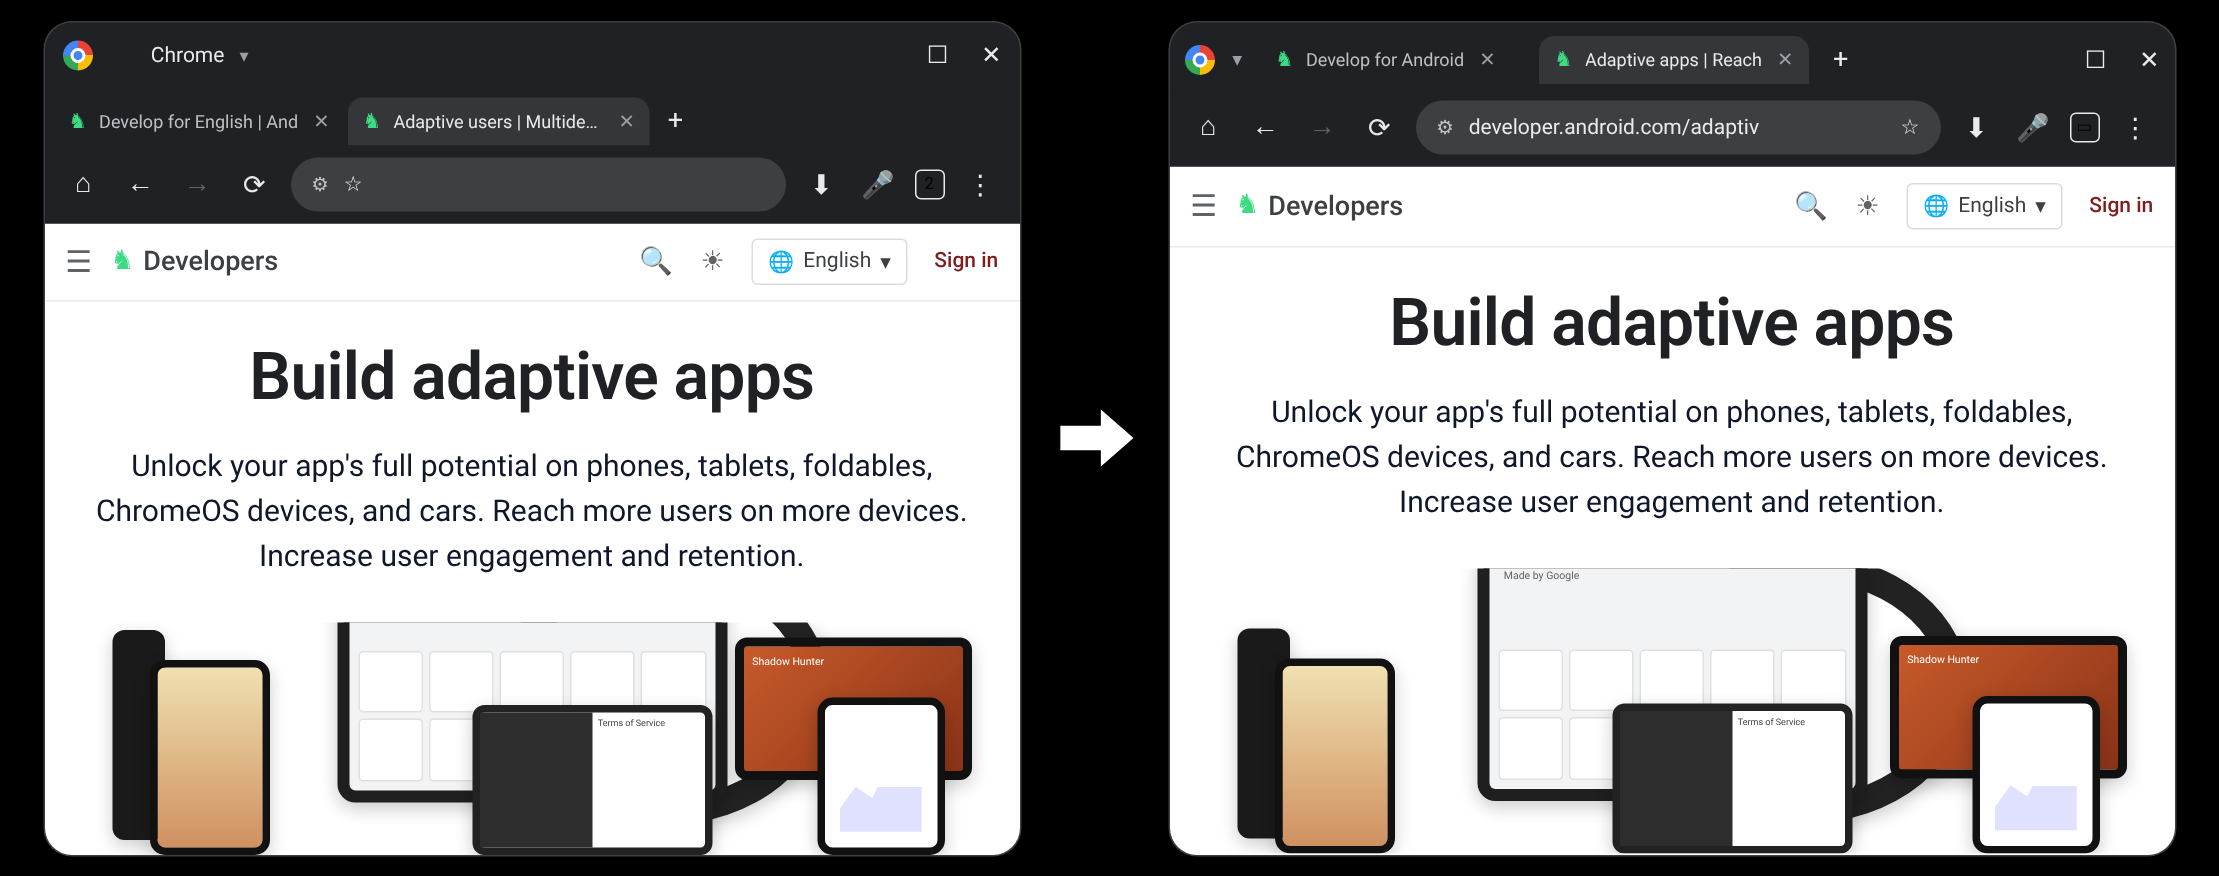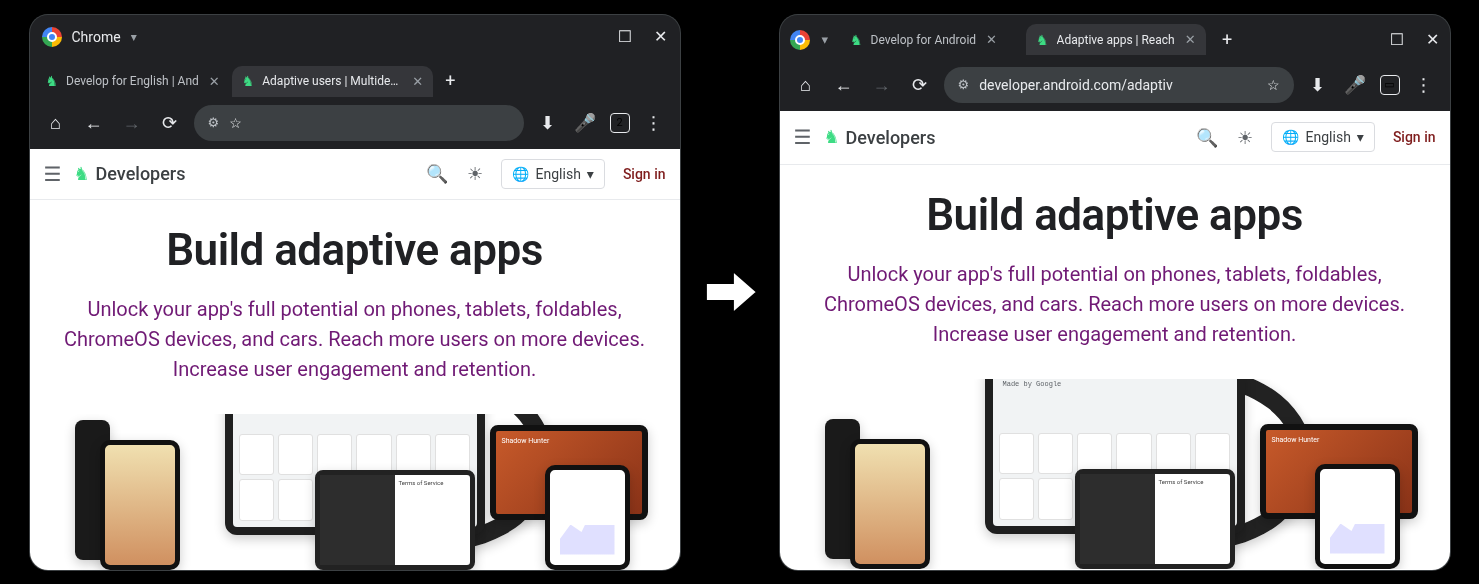--- a/index.html
+++ b/index.html
@@ -25,21 +25,21 @@
   .window.wide { width: 670px; height: 555px; }
 
   
   .titlebar-narrow {
     display: flex; align-items: center; justify-content: space-between;
     padding: 8px 12px; color: #e8eaed; height: 44px;
   }
   .titlebar-left { display: flex; align-items: center; gap: 10px; }
   .app-icon { width: 20px; height: 20px; border-radius: 50%; background: conic-gradient(#ea4335 0 90deg,#fbbc05 90deg 180deg,#34a853 180deg 270deg,#4285f4 270deg 360deg); position: relative; }
   .app-icon::after { content:""; position:absolute; inset:5px; background:#4285f4; border-radius:50%; border:2px solid #fff; }
-  .app-name { font-size: 14px; color:#e8eaed; }
+  .app-name { font-size: 14px; color:#e8eaed;margin-left:29px; }
   .chev { color:#9aa0a6; font-size:12px; }
   .win-controls { display:flex; gap:22px; align-items:center; color:#e8eaed; }
   .win-ctrl { cursor:pointer; font-size:16px; line-height:1; }
 
   
   .tabstrip-narrow {
     display:flex; align-items:flex-end; padding: 0 6px; height: 38px; gap:2px;
   }
   .tab {
     display:flex; align-items:center; gap:8px;
@@ -87,26 +87,26 @@
   .hamburger { color:#5f6368; font-size:20px; cursor:pointer; }
   .brand { display:flex; align-items:center; gap:6px; font-size:18px; color:#3c4043; font-weight:500; }
   .brand .android-bug { font-size:18px; }
   .site-actions { margin-left:auto; display:flex; align-items:center; gap:18px; }
   .site-icon { color:#5f6368; font-size:18px; cursor:pointer; }
   .lang-chip { display:flex; align-items:center; gap:6px; border:1px solid #dadce0; border-radius:4px; padding:6px 10px; font-size:14px; color:#3c4043; cursor:pointer; }
   .signin { color:#7f1d1d; font-size:14px; font-weight:500; cursor:pointer; }
 
   .hero { text-align:center; padding: 24px 30px 10px; }
   .hero h1 { font-size:44px; font-weight:600; color:#202124; letter-spacing:-0.5px; margin-bottom:18px; }
-  .hero p { font-size:20px; color:#701a75; line-height:1.5; }
+  .hero p { font-size:20px; color:#0f172a; line-height:1.5; }
 
   .devices-row { position:relative; height:190px; margin-top:20px; overflow:hidden; display:flex; justify-content:center; }
   .device { position:absolute; bottom:-10px; border-radius:10px; box-shadow:0 4px 12px rgba(0,0,0,0.2); }
   .laptop { width:260px; height:170px; background:#1f1f1f; border:8px solid #1f1f1f; border-radius:12px; left:50%; transform:translateX(-50%); bottom:35px; }
-  .laptop .screen { background:#f1f3f4; width:100%; height:100%; border-radius:4px; padding:6px; display:grid; grid-template-columns:repeat(6,1fr); gap:4px;font-family:Liberation Mono, monospace; }
+  .laptop .screen { background:#f1f3f4; width:100%; height:100%; border-radius:4px; padding:6px; display:grid; grid-template-columns:repeat(5,1fr); gap:4px; }
   .laptop .screen .tile { background:#fff; border-radius:3px; border:1px solid #e0e0e0; }
   .laptop .label { grid-column: 1 / -1; font-size:7px; color:#5f6368; padding:2px 4px; }
   .car-wheel { width:220px; height:180px; border:18px solid #222; border-radius:50%; left:50%; transform:translateX(-10%); bottom:20px; z-index:0; }
   .tablet-orange { width:158px; height:95px; background:linear-gradient(135deg,#c75a2a,#8b3318); right:32px; bottom:50px; border:6px solid #111; border-radius:8px; }
   .tablet-orange .txt { color:#fff; font-size:7px; padding:6px; }
   .foldable { width:160px; height:100px; background:#fff; border:5px solid #222; border-radius:8px; left:50%; transform:translateX(-25%); bottom:0; z-index:3; display:flex; }
   .foldable .half { flex:1; padding:4px; font-size:6px; color:#444; }
   .foldable .half.dark { background:#2d2d2d; }
   .phone-photo { width:80px; height:130px; background:linear-gradient(180deg,#f0e0b0,#d09060); left:70px; bottom:0; border:5px solid #111; border-radius:10px; z-index:3; }
   .phone-chart { width:85px; height:105px; background:#fff; right:50px; bottom:0; border:5px solid #111; border-radius:10px; z-index:3; }

